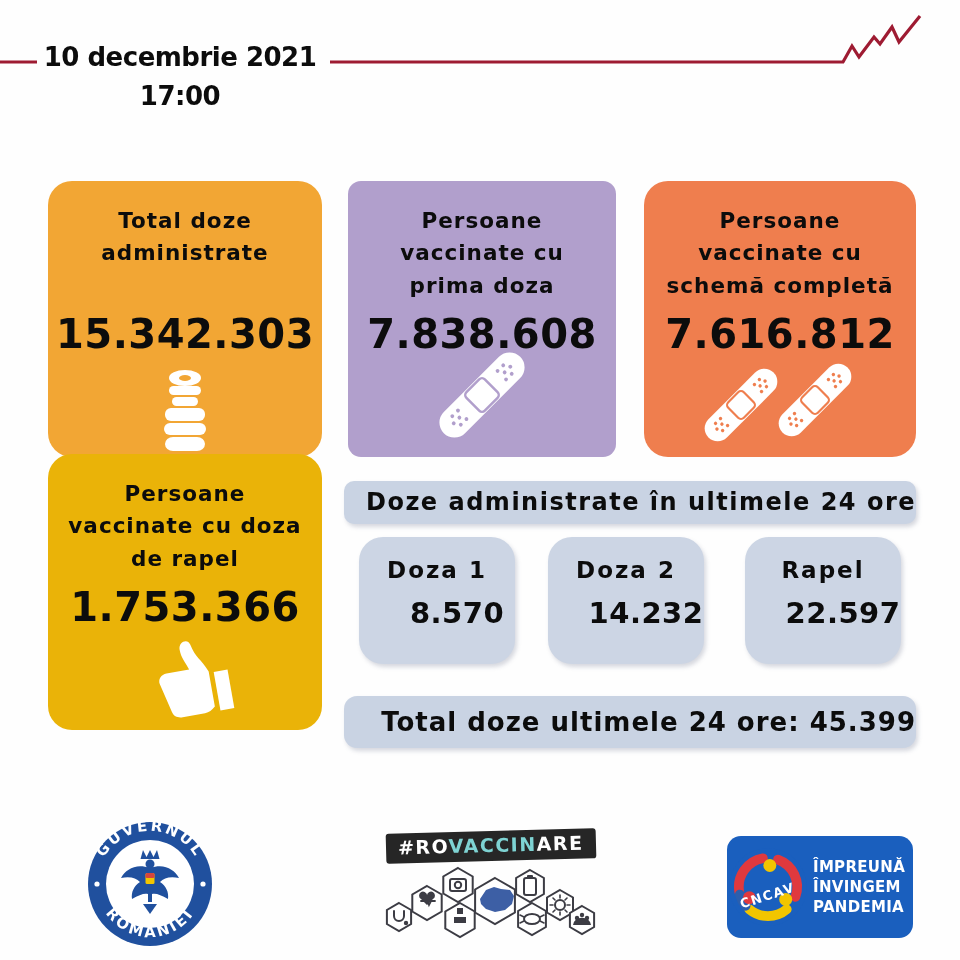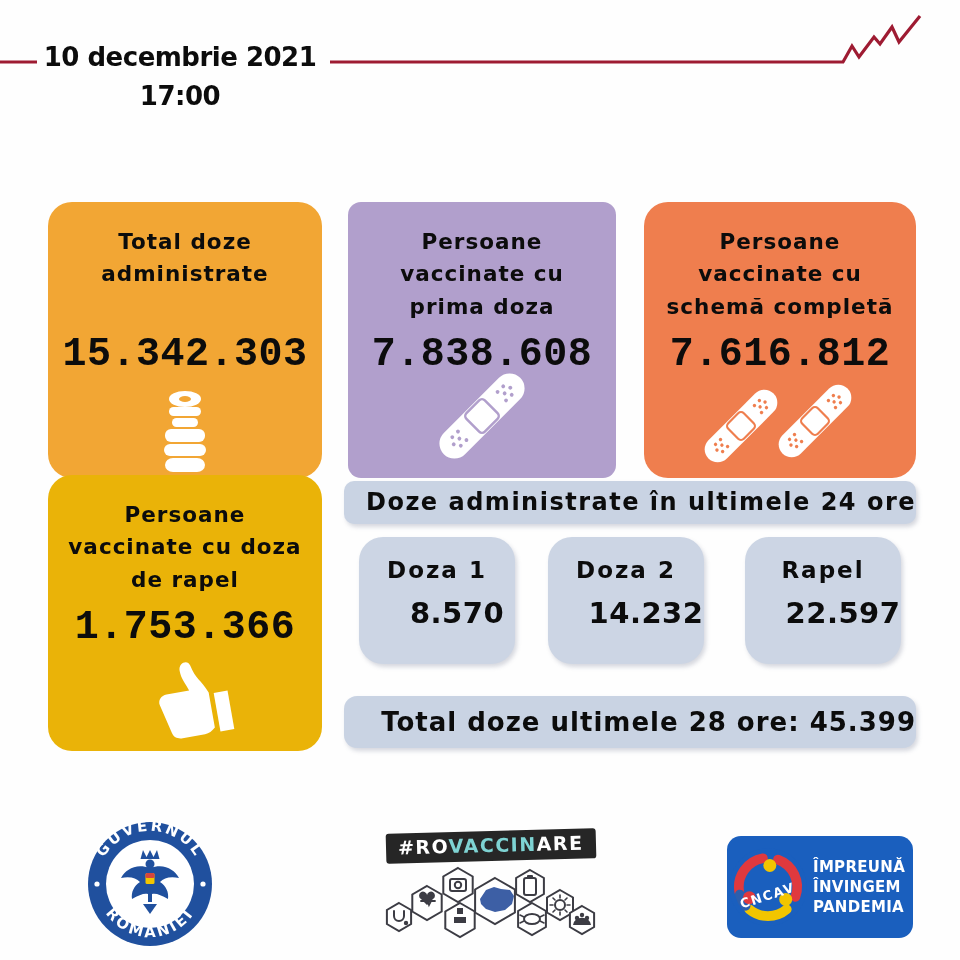--- a/index.html
+++ b/index.html
@@ -3,23 +3,23 @@
 <meta charset="utf-8">
 <style>
   html,body{margin:0;padding:0;background:#ffffff;}
   #canvas{position:relative;width:960px;height:960px;background:#fefefe;overflow:hidden;
           font-family:"DejaVu Sans","Liberation Sans",sans-serif;color:#0c0c0c;padding-left:20px;}
   
   .headline{position:absolute;left:40px;top:38px;width:280px;text-align:center;
             font-weight:bold;font-size:26px;line-height:1.5;letter-spacing:-0.5px;}
   .trendline{position:absolute;left:0;top:0;}
   
-  .card{position:absolute;width:274px;height:276px;border-radius:24px;text-align:center;margin-top:21px;}
+  .card{position:absolute;width:274px;height:276px;border-radius:24px;text-align:center;}
   .card-title{margin:24px 12px 0;font-weight:bold;font-size:21.5px;letter-spacing:1px;line-height:1.5;}
-  .card-value{position:absolute;left:0;right:0;top:130px;font-weight:bold;font-size:40px;letter-spacing:0.5px;font-family:Liberation Mono, monospace;}
+  .card-value{position:absolute;left:0;right:0;top:130px;font-weight:bold;font-size:40px;letter-spacing:0.5px;}
   .card-icon{position:absolute;left:0;right:0;bottom:4px;display:flex;justify-content:center;}
   #card-total{left:48px;top:181px;background:#F2A634;}
   #card-first{left:348px;top:181px;width:268px;background:#B19FCC;border-radius:13px;}
   #card-full{left:644px;top:181px;width:272px;background:#EF7E4E;}
   #card-booster{left:48px;top:454px;background:#eab308;}
   
   .banner{position:absolute;background:#C9D3E3;border-radius:10px;text-align:right;
           font-weight:bold;box-shadow:2px 3px 4px rgba(110,120,145,0.28);}
   #banner-24{left:344px;top:481px;width:572px;height:43px;line-height:43px;font-size:24px;letter-spacing:1.5px;}
   #banner-total{left:344px;top:696px;width:572px;height:52px;line-height:52px;font-size:26px;letter-spacing:1px;border-radius:13px;}
@@ -165,21 +165,21 @@
   <div class="subcard" id="sub-2">
     <div class="lbl">Doza 2</div>
     <div class="val">14.232</div>
   </div>
   <div class="subcard" id="sub-3">
     <div class="lbl">Rapel</div>
     <div class="val">22.597</div>
   </div>
 
   <div class="banner" id="banner-total">
-    <span>Total doze ultimele 28 ore:</span>
+    <span>Total doze ultimele 24 ore:</span>
     <span> </span>
     <span>45.399</span>
   </div>
 
   <div id="gov-logo">
     <svg width="128" height="128" viewBox="0 0 128 128">
       <defs>
         <path id="arcTop" d="M 11 64 A 53 53 0 0 1 117 64"></path>
         <path id="arcBot" d="M 11 64 A 53 53 0 0 0 117 64"></path>
       </defs>

